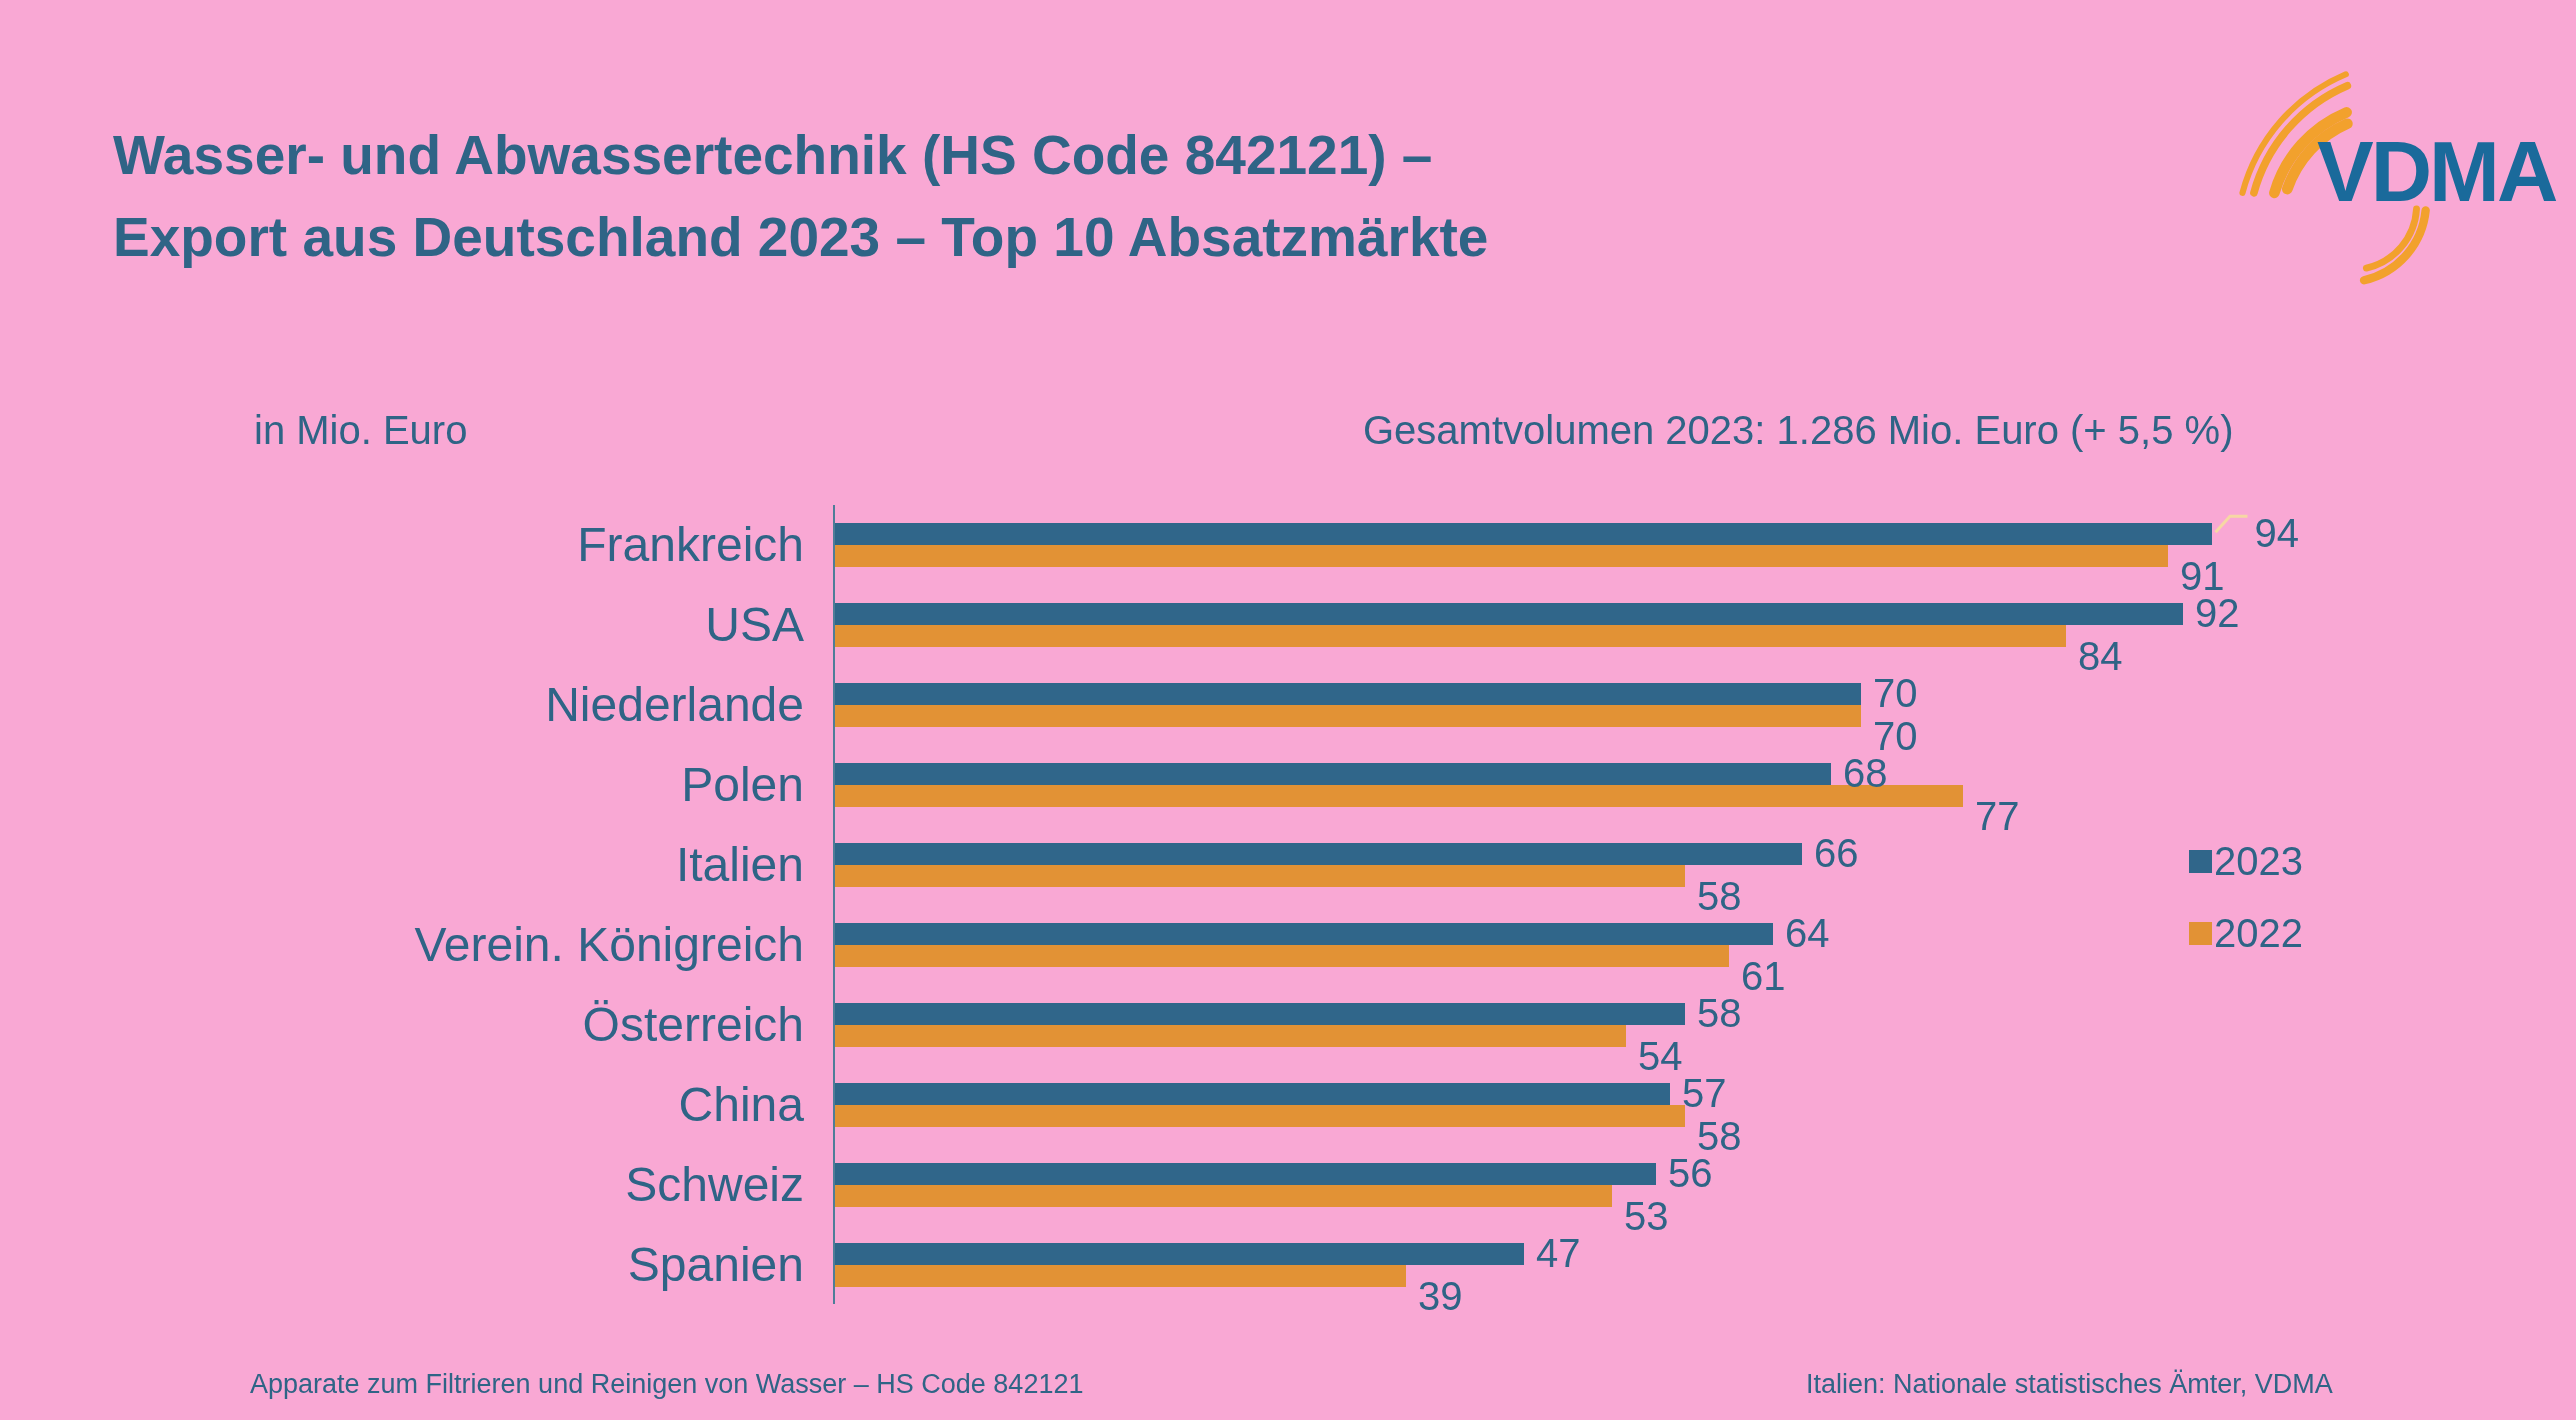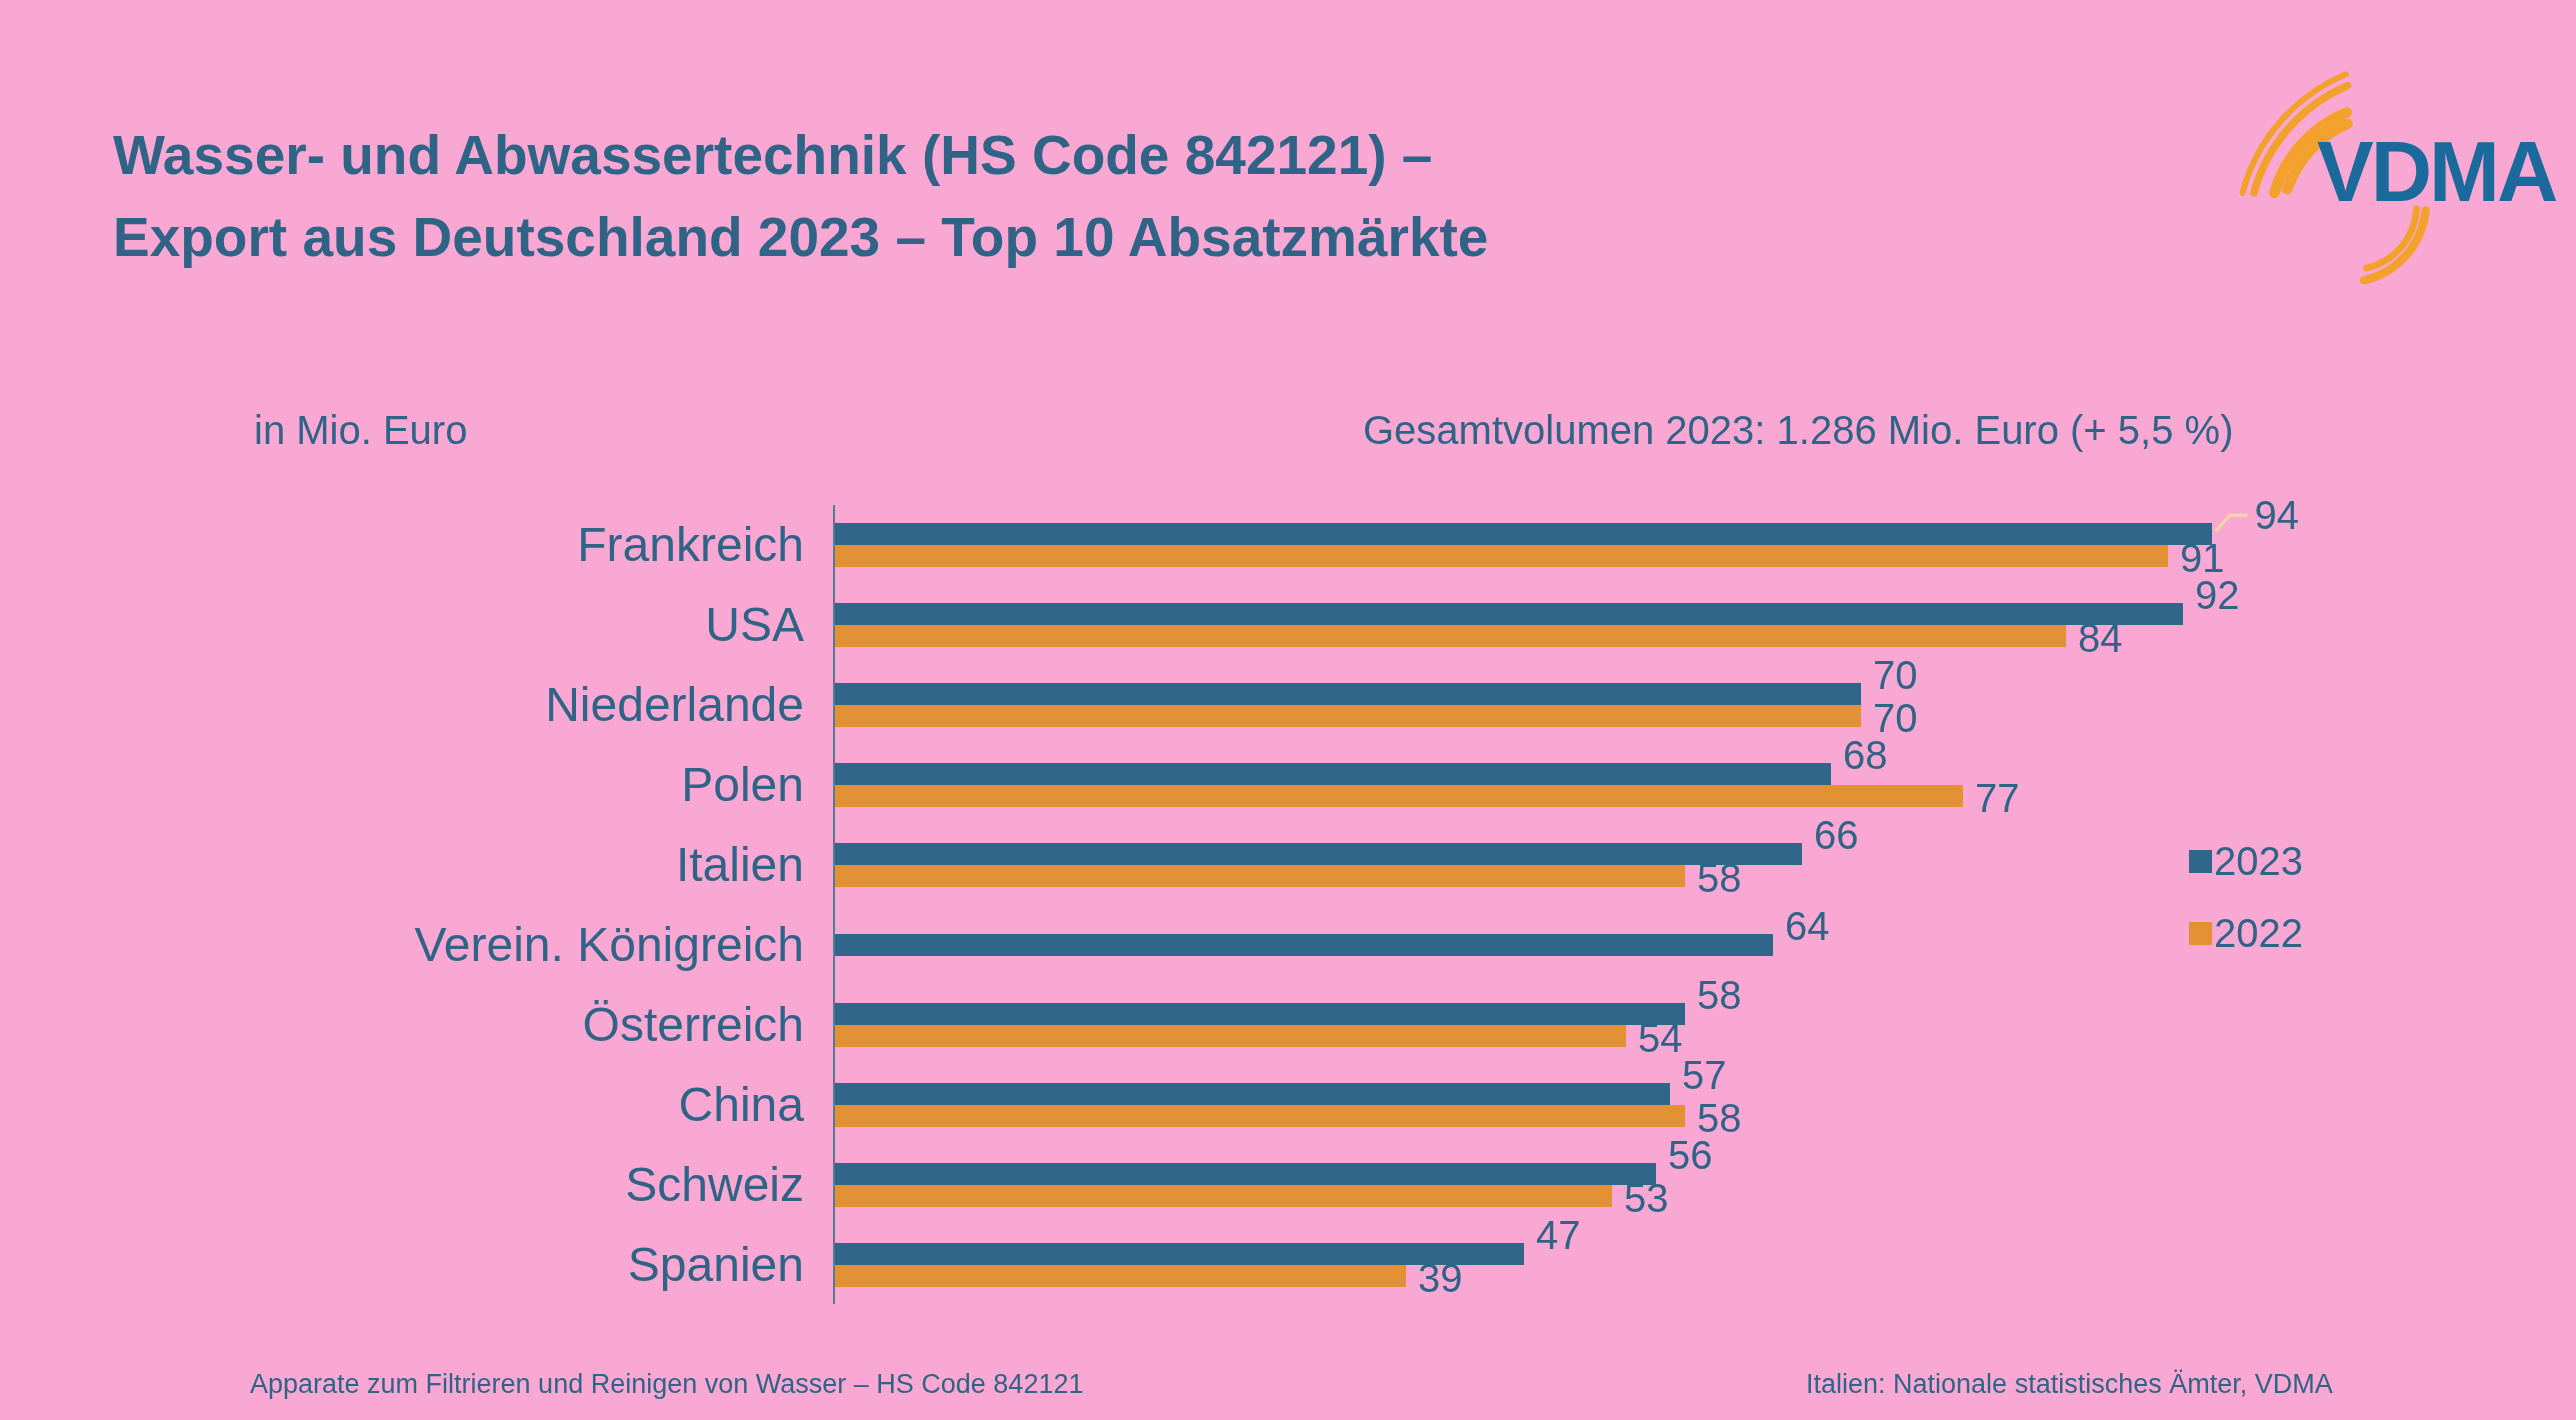--- a/index.html
+++ b/index.html
@@ -24,21 +24,21 @@
   
   .cats{position:absolute;left:0;top:505px;width:804px;height:799px;
         display:flex;flex-direction:column;}
   .cat{height:80px;display:flex;align-items:center;justify-content:flex-end;
        font-size:48px;white-space:nowrap;}
 
   
   .plot{position:absolute;left:833px;top:505px;width:1705px;height:799px;
         border-left:2.3px solid var(--c-axis,#4E7D98);}
   .crow{height:80px;display:flex;flex-direction:column;justify-content:center;}
-  .barline{height:22px;display:flex;align-items:flex-end;}
+  .barline{height:22px;display:flex;align-items:flex-start;}
   .bar{height:22px;flex:0 0 auto;}
   .val{font-size:40px;line-height:1;margin-left:12px;white-space:nowrap;}
   .vup{transform:translateY(-10px);}
   .vdn{transform:translateY(11.4px);}
   .leader{margin-left:1.5px;transform:translateY(-11.4px);flex:0 0 auto;}
   .leader + .val{margin-left:6px;}
 
   
   .legend{position:absolute;left:2189px;top:839px;display:flex;flex-direction:column;
           gap:27px;font-size:40px;}
@@ -142,20 +142,24 @@
         <div class="barline">
           <div class="bar" style="width: 850px; background: rgb(226, 146, 53);"></div>
           <span class="val vdn">58</span>
         </div>
       </div>
       <div class="crow">
         <div class="barline">
           <div class="bar" style="width: 938px; background: rgb(48, 102, 138);"></div>
           <span class="val vup">64</span>
         </div>
+        <div class="barline">
+          <div class="bar" style="width: 894px; background: rgb(226, 146, 53);"></div>
+          <span class="val vdn">61</span>
+        </div>
       </div>
       <div class="crow">
         <div class="barline">
           <div class="bar" style="width: 850px; background: rgb(48, 102, 138);"></div>
           <span class="val vup">58</span>
         </div>
         <div class="barline">
           <div class="bar" style="width: 791px; background: rgb(226, 146, 53);"></div>
           <span class="val vdn">54</span>
         </div>

